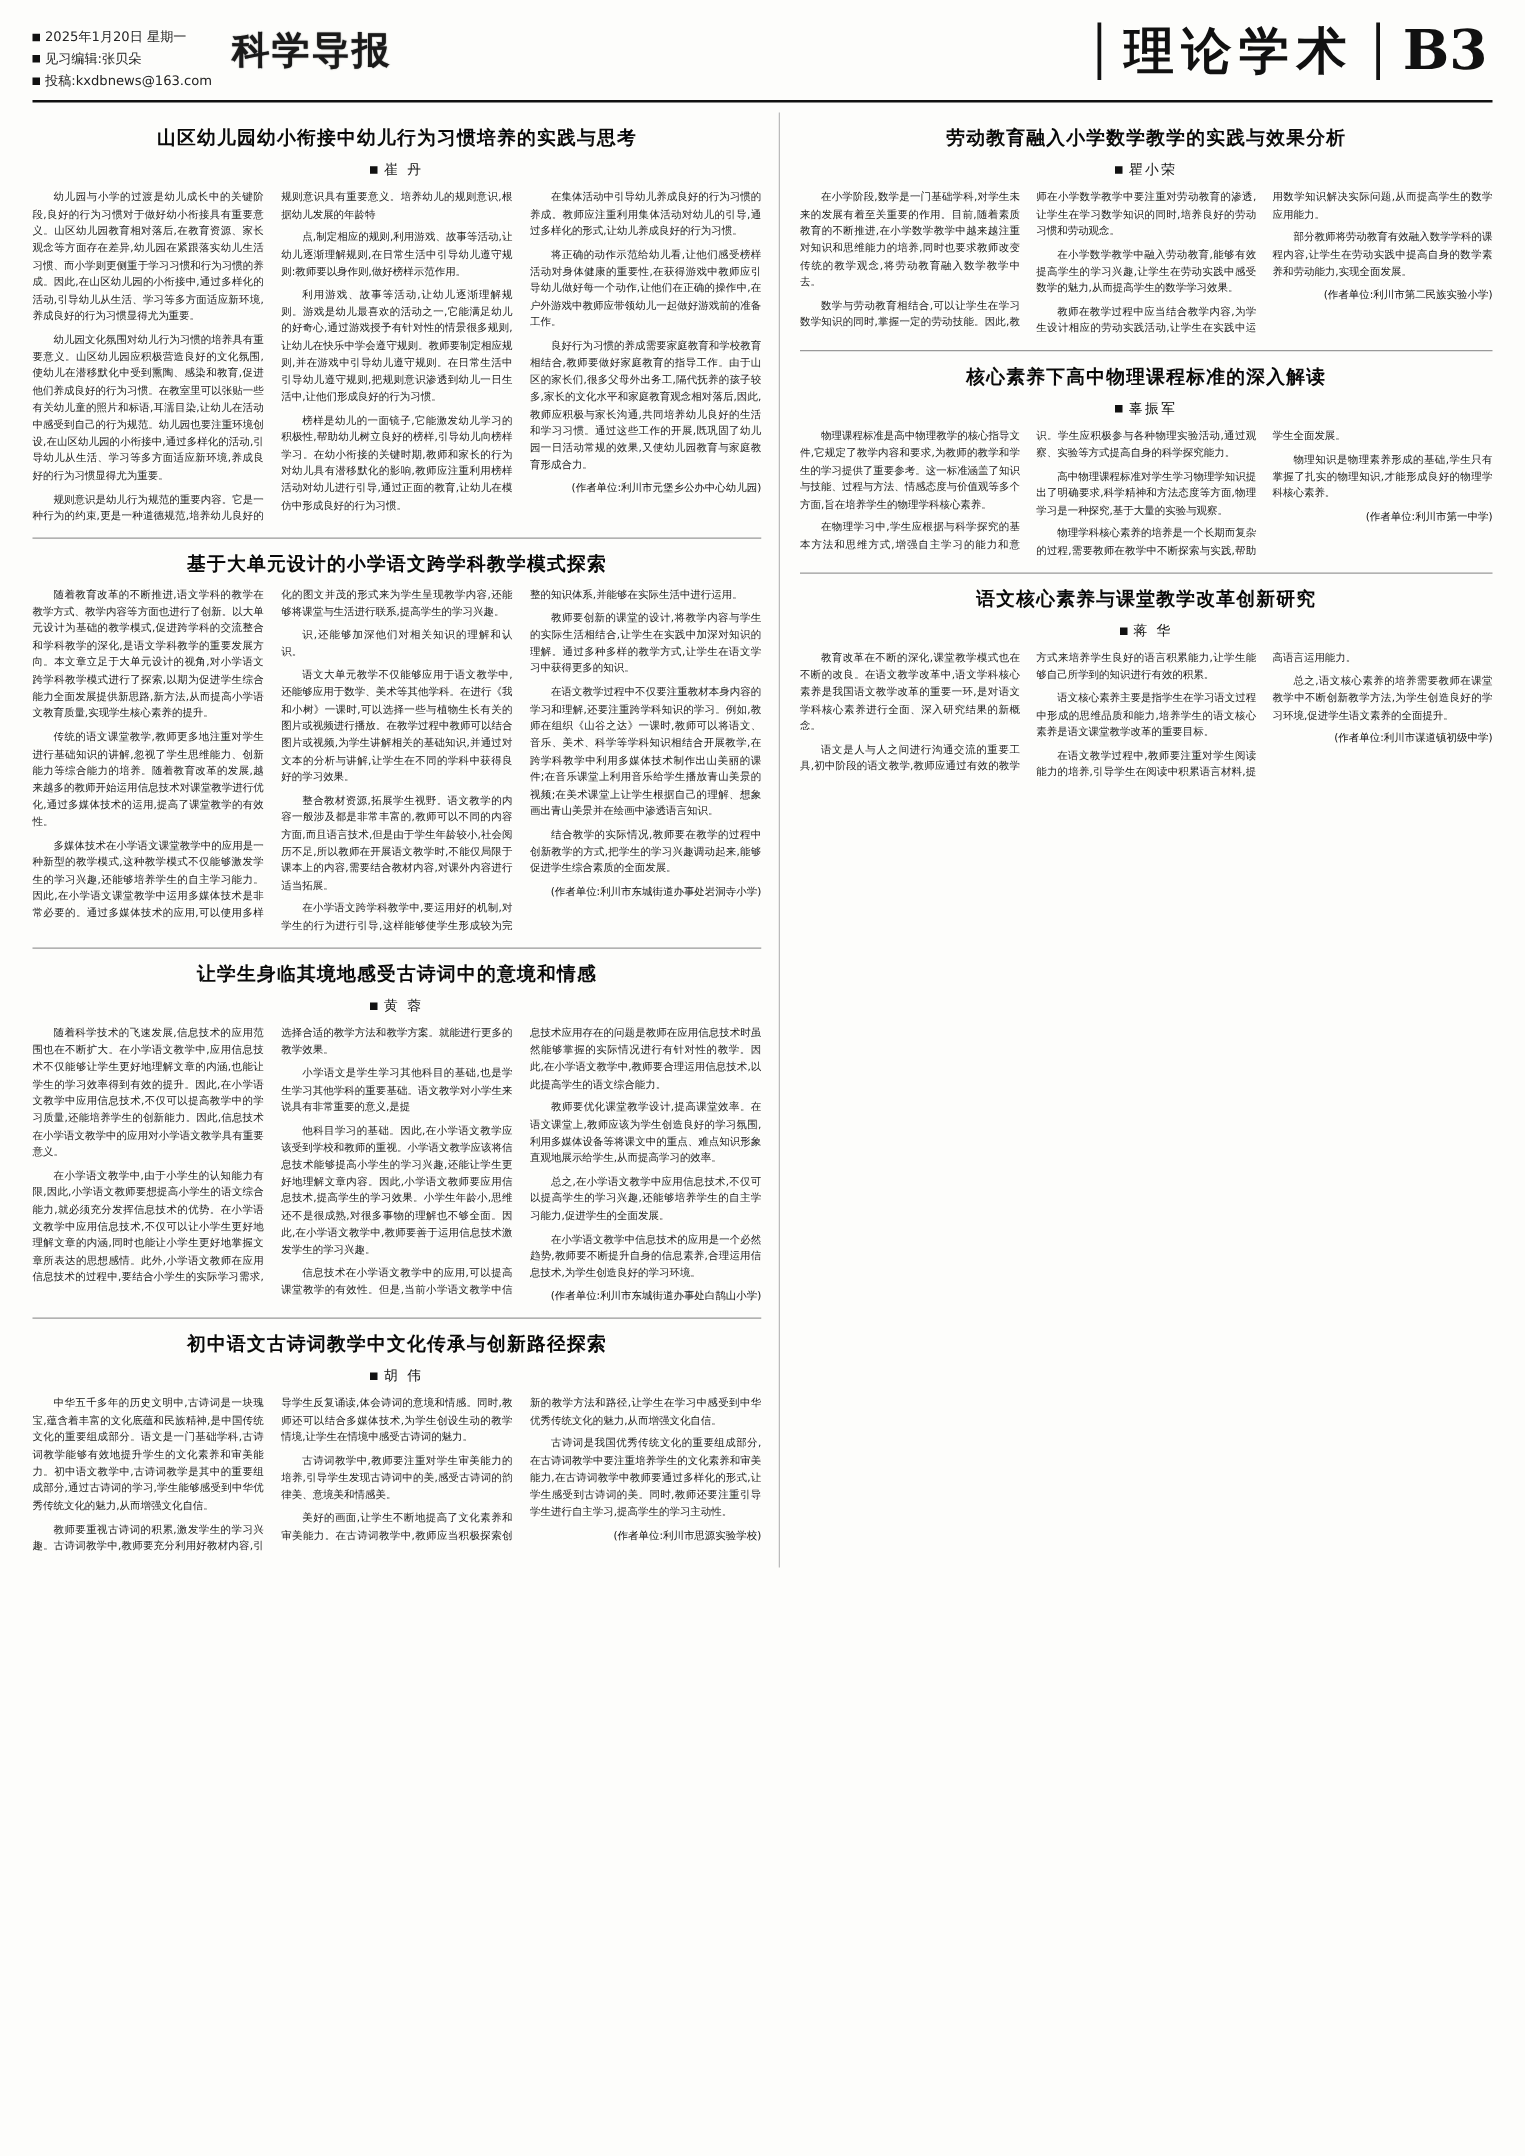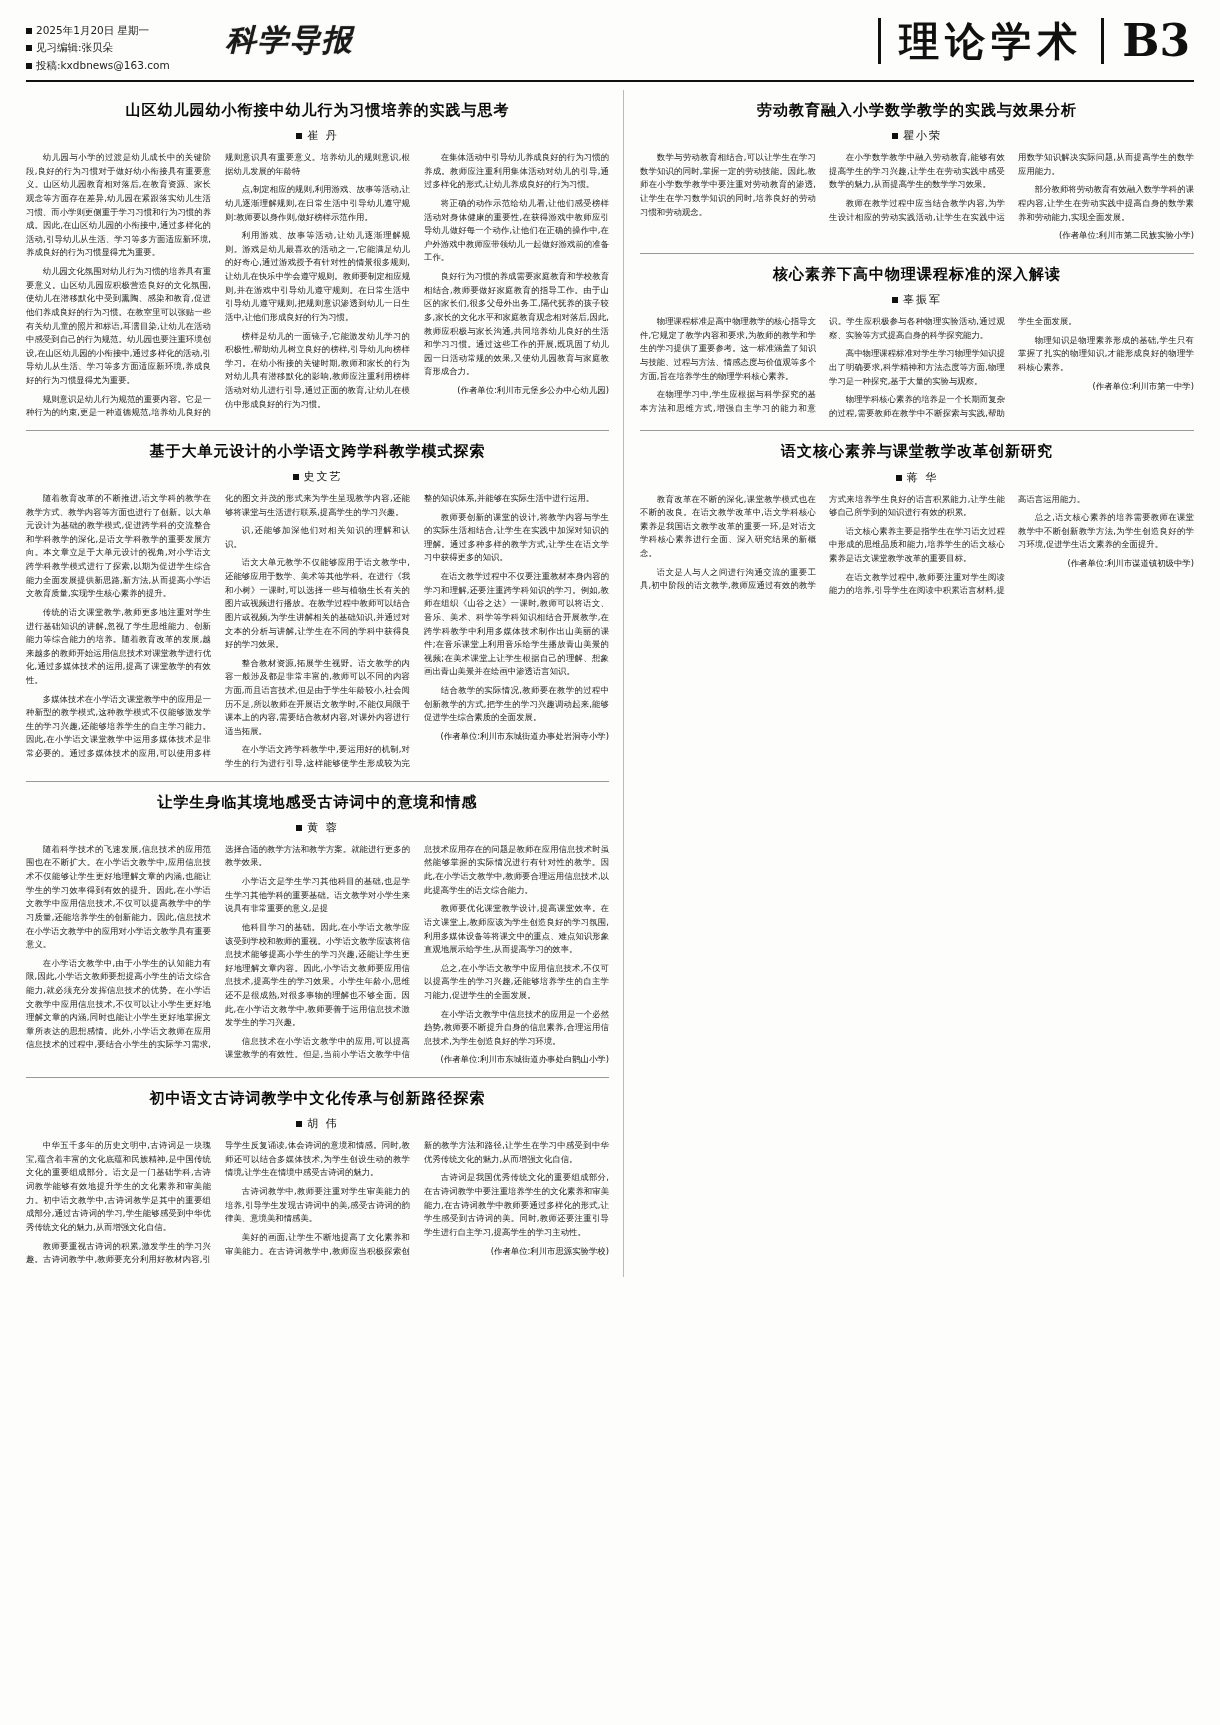--- a/index.html
+++ b/index.html
@@ -20,24 +20,23 @@
   
   .masthead{
     display:flex;align-items:flex-start;justify-content:space-between;
     border-bottom:2px solid #111;
     padding-bottom:6px;
   }
   .mh-left{font-size:10.5px;line-height:1.65;color:#222;padding-top:4px;}
   .mh-left div{white-space:nowrap;}
   .mh-left .sq{display:inline-block;width:6px;height:6px;background:#111;margin-right:4px;vertical-align:middle;}
   .mh-mid{
-    flex:0 0 auto;margin-left:56px;margin-top:2px;
+    flex:0 0 auto;margin-left:16px;margin-top:2px;
     font-family:"DejaVu Serif","Liberation Serif",serif;
     font-size:30px;font-weight:bold;letter-spacing:2px;
-    font-style:italic;
     color:#1a1a1a;
     text-shadow:0 0 1px #555;
   }
   .mh-right{
     display:flex;align-items:center;gap:10px;margin-left:auto;padding-right:4px;
   }
   .mh-bar{width:3px;height:46px;background:#111;}
   .mh-title{
     font-family:"DejaVu Serif","Liberation Serif",serif;
     font-size:40px;font-weight:bold;letter-spacing:6px;
@@ -120,21 +119,20 @@
           <p>在集体活动中引导幼儿养成良好的行为习惯的养成。教师应注重利用集体活动对幼儿的引导,通过多样化的形式,让幼儿养成良好的行为习惯。</p>
           <p>将正确的动作示范给幼儿看,让他们感受榜样活动对身体健康的重要性,在获得游戏中教师应引导幼儿做好每一个动作,让他们在正确的操作中,在户外游戏中教师应带领幼儿一起做好游戏前的准备工作。</p>
           <p>良好行为习惯的养成需要家庭教育和学校教育相结合,教师要做好家庭教育的指导工作。由于山区的家长们,很多父母外出务工,隔代抚养的孩子较多,家长的文化水平和家庭教育观念相对落后,因此,教师应积极与家长沟通,共同培养幼儿良好的生活和学习习惯。通过这些工作的开展,既巩固了幼儿园一日活动常规的效果,又使幼儿园教育与家庭教育形成合力。</p>
           <div class="sig">(作者单位:利川市元堡乡公办中心幼儿园)</div>
         </div>
         <hr class="rule">
       </div>
 
       <div class="article">
         <div class="art-title">基于大单元设计的小学语文跨学科教学模式探索</div>
-        <div class="byline"><span class="sq"></span><span>史文艺</span></div>
         <div class="cols">
           <p>随着教育改革的不断推进,语文学科的教学在教学方式、教学内容等方面也进行了创新。以大单元设计为基础的教学模式,促进跨学科的交流整合和学科教学的深化,是语文学科教学的重要发展方向。本文章立足于大单元设计的视角,对小学语文跨学科教学模式进行了探索,以期为促进学生综合能力全面发展提供新思路,新方法,从而提高小学语文教育质量,实现学生核心素养的提升。</p>
           <p>传统的语文课堂教学,教师更多地注重对学生进行基础知识的讲解,忽视了学生思维能力、创新能力等综合能力的培养。随着教育改革的发展,越来越多的教师开始运用信息技术对课堂教学进行优化,通过多媒体技术的运用,提高了课堂教学的有效性。</p>
           <p>多媒体技术在小学语文课堂教学中的应用是一种新型的教学模式,这种教学模式不仅能够激发学生的学习兴趣,还能够培养学生的自主学习能力。因此,在小学语文课堂教学中运用多媒体技术是非常必要的。通过多媒体技术的应用,可以使用多样化的图文并茂的形式来为学生呈现教学内容,还能够将课堂与生活进行联系,提高学生的学习兴趣。</p>
           <p>识,还能够加深他们对相关知识的理解和认识。</p>
           <p>语文大单元教学不仅能够应用于语文教学中,还能够应用于数学、美术等其他学科。在进行《我和小树》一课时,可以选择一些与植物生长有关的图片或视频进行播放。在教学过程中教师可以结合图片或视频,为学生讲解相关的基础知识,并通过对文本的分析与讲解,让学生在不同的学科中获得良好的学习效果。</p>
           <p>整合教材资源,拓展学生视野。语文教学的内容一般涉及都是非常丰富的,教师可以不同的内容方面,而且语言技术,但是由于学生年龄较小,社会阅历不足,所以教师在开展语文教学时,不能仅局限于课本上的内容,需要结合教材内容,对课外内容进行适当拓展。</p>
           <p>在小学语文跨学科教学中,要运用好的机制,对学生的行为进行引导,这样能够使学生形成较为完整的知识体系,并能够在实际生活中进行运用。</p>
           <p>教师要创新的课堂的设计,将教学内容与学生的实际生活相结合,让学生在实践中加深对知识的理解。通过多种多样的教学方式,让学生在语文学习中获得更多的知识。</p>
           <p>在语文教学过程中不仅要注重教材本身内容的学习和理解,还要注重跨学科知识的学习。例如,教师在组织《山谷之达》一课时,教师可以将语文、音乐、美术、科学等学科知识相结合开展教学,在跨学科教学中利用多媒体技术制作出山美丽的课件;在音乐课堂上利用音乐给学生播放青山美景的视频;在美术课堂上让学生根据自己的理解、想象画出青山美景并在绘画中渗透语言知识。</p>
@@ -175,20 +173,21 @@
       </div>
 
     </div>
 
     <div class="col-right">
 
       <div class="article">
         <div class="art-title">劳动教育融入小学数学教学的实践与效果分析</div>
         <div class="byline"><span class="sq"></span><span>瞿小荣</span></div>
         <div class="cols2">
+          <p>在小学阶段,数学是一门基础学科,对学生未来的发展有着至关重要的作用。目前,随着素质教育的不断推进,在小学数学教学中越来越注重对知识和思维能力的培养,同时也要求教师改变传统的教学观念,将劳动教育融入数学教学中去。</p>
           <p>数学与劳动教育相结合,可以让学生在学习数学知识的同时,掌握一定的劳动技能。因此,教师在小学数学教学中要注重对劳动教育的渗透,让学生在学习数学知识的同时,培养良好的劳动习惯和劳动观念。</p>
           <p>在小学数学教学中融入劳动教育,能够有效提高学生的学习兴趣,让学生在劳动实践中感受数学的魅力,从而提高学生的数学学习效果。</p>
           <p>教师在教学过程中应当结合教学内容,为学生设计相应的劳动实践活动,让学生在实践中运用数学知识解决实际问题,从而提高学生的数学应用能力。</p>
           <p>部分教师将劳动教育有效融入数学学科的课程内容,让学生在劳动实践中提高自身的数学素养和劳动能力,实现全面发展。</p>
           <div class="sig">(作者单位:利川市第二民族实验小学)</div>
         </div>
         <hr class="rule">
       </div>
 
       <div class="article">

